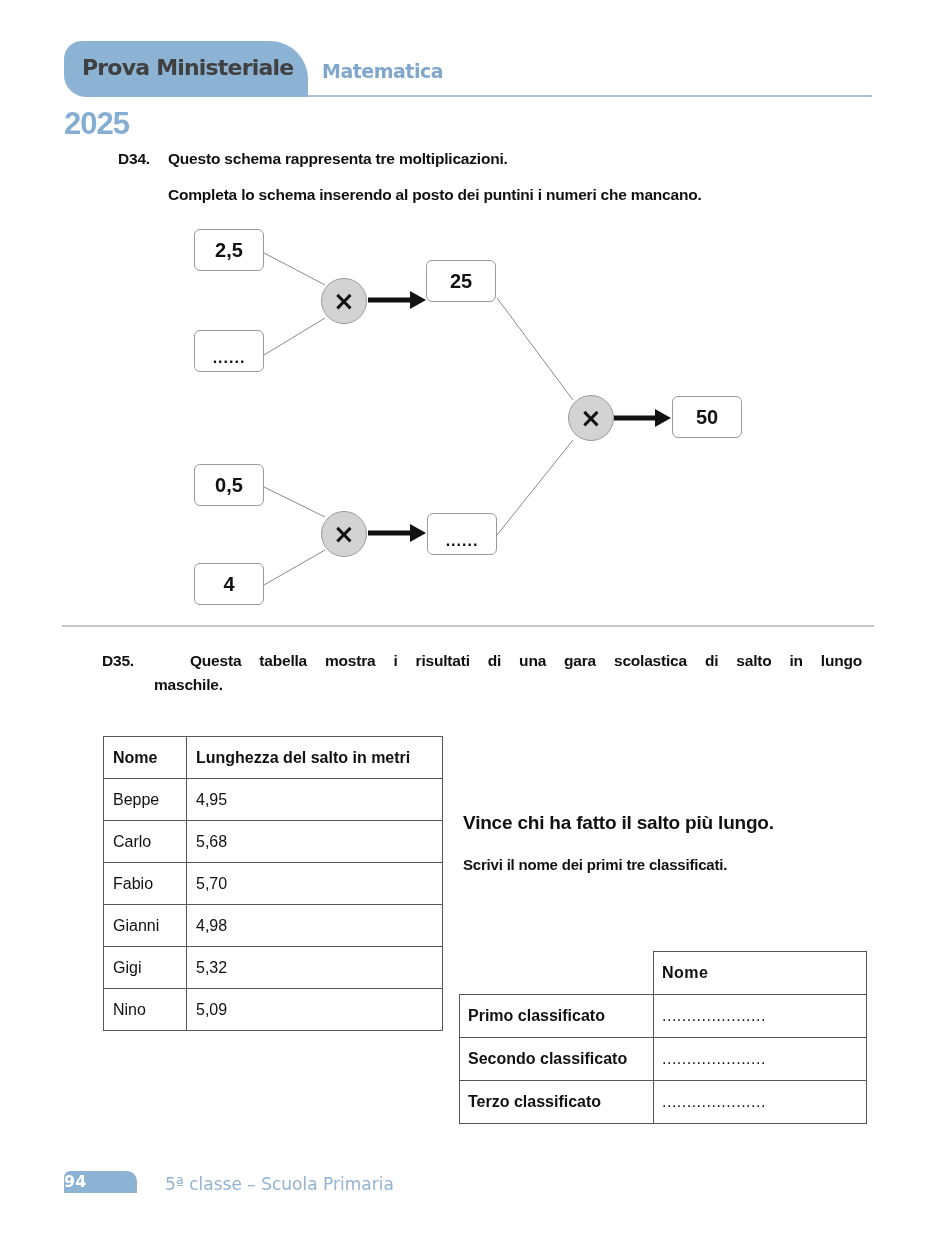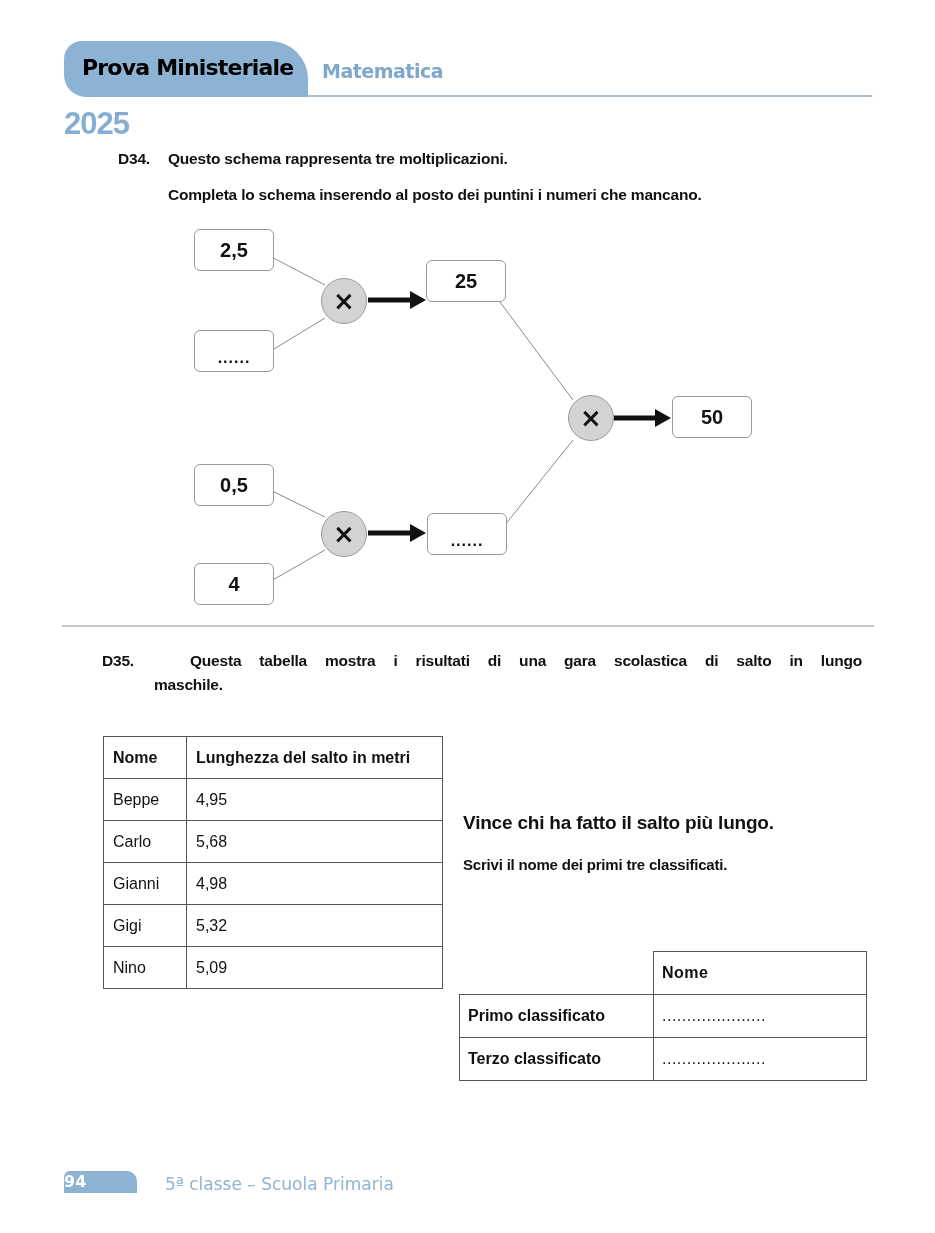--- a/index.html
+++ b/index.html
@@ -1,34 +1,34 @@
 <!DOCTYPE html>
 <html><head>
   <meta charset="utf-8">
   <style>
     html, body { margin: 0; padding: 0; background: #ffffff; }
     body { width: 935px; height: 1233px; position: relative; overflow: hidden; font-family: "Liberation Sans", sans-serif; color: #111; }
     .abs { position: absolute; }
 
     
     .hdr-tab { left: 64px; top: 41px; width: 244px; height: 56px; background: #8cb2d4; border-radius: 18px 38px 0 0; border-bottom-left-radius: 22px; }
-    .hdr-tab-text { left: 82px; top: 55px; font-family: "DejaVu Sans", sans-serif; font-weight: bold; font-size: 22px; color: #000000; letter-spacing: -0.8px; }
+    .hdr-tab-text { left: 82px; top: 55px; font-family: "DejaVu Sans", sans-serif; font-weight: bold; font-size: 22px; color: #404040; letter-spacing: -0.8px; }
     .hdr-subject { left: 322px; top: 60px; font-family: "DejaVu Sans", sans-serif; font-weight: bold; font-size: 19px; color: #7fa7cc; letter-spacing: -0.5px; }
     .hdr-line { left: 308px; top: 95px; width: 564px; height: 2px; background: #a9c2d6; }
     .hdr-year { left: 64px; top: 106px; font-family: Liberation Sans, sans-serif; font-weight: bold; font-size: 31px; color: #86aed2; letter-spacing: -1px; }
 
     
     .qtext { font-family: "Liberation Sans", sans-serif; font-weight: bold; font-size: 15.5px; color: #111; letter-spacing: -0.2px; }
     .q34-num { left: 118px; top: 150px; }
     .q34-l1 { left: 168px; top: 150px; }
     .q34-l2 { left: 168px; top: 186px; }
 
     
     .diagram { left: 0; top: 0; width: 935px; height: 620px; pointer-events: none; }
-    .nbox { position: absolute; width: 80px; height: 42px; border: 1px solid #9a9a9a; border-radius: 6px; background: #fff; box-sizing: border-box; display: flex; align-items: center; justify-content: center; font-weight: bold; font-size: 20px; font-family: "Liberation Sans", sans-serif; color: #111; }
+    .nbox { position: absolute; width: 70px; height: 42px; border: 1px solid #9a9a9a; border-radius: 6px; background: #fff; box-sizing: border-box; display: flex; align-items: center; justify-content: center; font-weight: bold; font-size: 20px; font-family: "Liberation Sans", sans-serif; color: #111; }
     .nbox.blank { align-items: flex-end; padding-bottom: 4px; font-size: 16px; letter-spacing: 1px; }
     .opcircle { position: absolute; width: 46px; height: 46px; border-radius: 50%; background: #d3d3d3; border: 1px solid #9a9a9a; box-sizing: border-box; display: flex; align-items: center; justify-content: center; font-weight: bold; font-size: 26px; color: #111; font-family: "DejaVu Sans", sans-serif; }
 
     .divider { left: 62px; top: 625px; width: 812px; height: 2px; background: #c8c8c8; }
 
     .q35-num { left: 102px; top: 652px; }
     .q35-l1 { left: 154px; top: 652px; width: 672px; text-align: justify; text-align-last: justify; word-spacing: 3px; margin-left: 36px; }
     .q35-l2 { left: 154px; top: 676px; }
 
     
@@ -114,20 +114,24 @@
   </tr>
   <tr>
         <td>Beppe</td>
         <td>4,95</td>
       </tr>
   <tr>
         <td>Carlo</td>
         <td>5,68</td>
       </tr>
   <tr>
+        <td>Fabio</td>
+        <td>5,70</td>
+      </tr>
+  <tr>
         <td>Gianni</td>
         <td>4,98</td>
       </tr>
   <tr>
         <td>Gigi</td>
         <td>5,32</td>
       </tr>
   <tr>
         <td>Nino</td>
         <td>5,09</td>
@@ -142,20 +146,24 @@
   <tbody>
       <tr>
     <th class="empty"></th>
     <th class="val">Nome</th>
   </tr>
   <tr>
     <td class="lbl">Primo classificato</td>
     <td class="val">.....................</td>
   </tr>
   <tr>
+    <td class="lbl">Secondo classificato</td>
+    <td class="val">.....................</td>
+  </tr>
+  <tr>
     <td class="lbl">Terzo classificato</td>
     <td class="val">.....................</td>
   </tr>
 </tbody>
   </table>
 
 <div class="abs ftr-badge"></div>
 <div class="abs ftr-num">94</div>
 <div class="abs ftr-text">5ª classe – Scuola Primaria</div>
 

